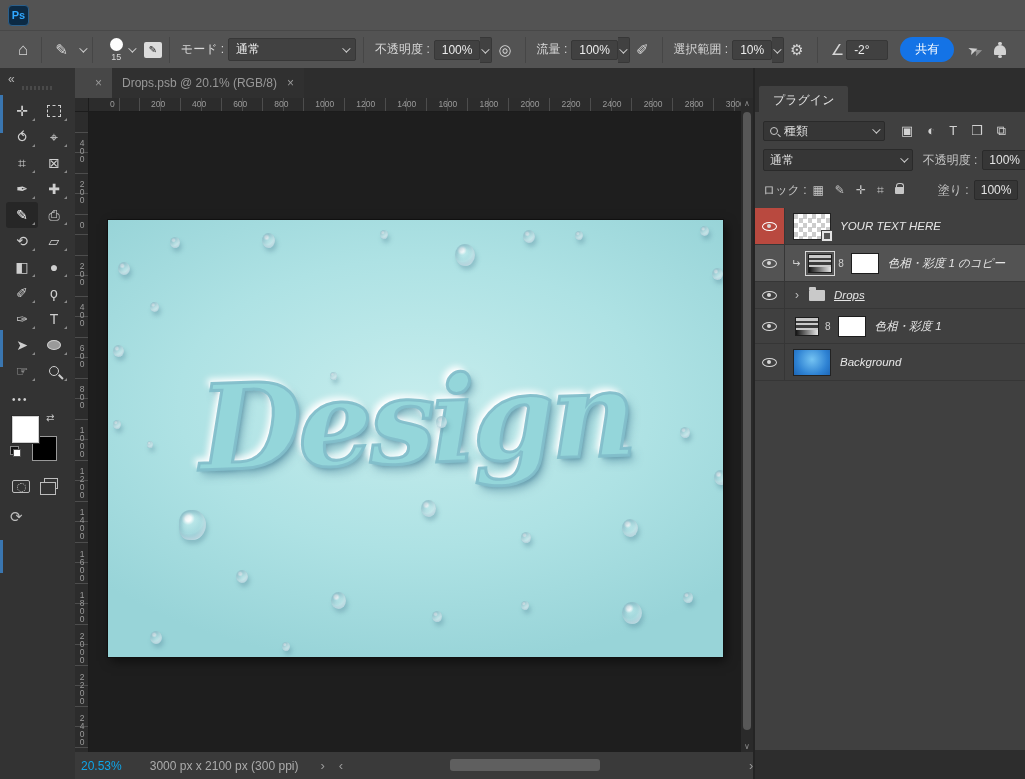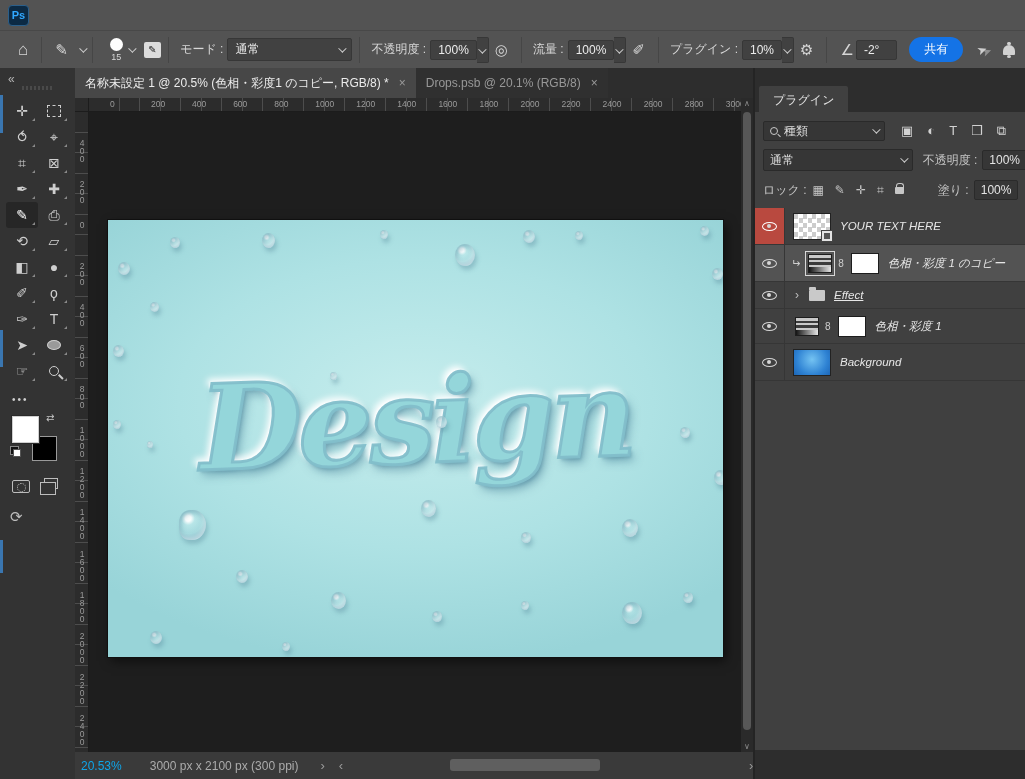--- a/index.html
+++ b/index.html
@@ -166,21 +166,21 @@
   <span class="ob-label">不透明度 :</span>
   <span class="ob-field">100%</span>
   <span class="chev-btn"><span class="chev" style="margin-left:0;"></span></span>
   <span class="ob-ic">◎</span>
   <span class="ob-sep"></span>
   <span class="ob-label">流量 :</span>
   <span class="ob-field">100%</span>
   <span class="chev-btn"><span class="chev" style="margin-left:0;"></span></span>
   <span class="ob-ic">✐</span>
   <span class="ob-sep"></span>
-  <span class="ob-label">プラグイン :</span>
+  <span class="ob-label">選択範囲 :</span>
   <span class="ob-field">10%</span>
   <span class="chev-btn"><span class="chev" style="margin-left:0;"></span></span>
   <span class="ob-ic">⚙</span>
   <span class="ob-sep"></span>
   <span class="ob-ic" style="padding-right:2px;">∠</span>
   <span class="ob-field" style="width:42px;">-2°</span>
   <span id="share-btn">共有</span>
   <span id="collab-icon">➤</span>
   <span class="i-bell"></span>
 </div>
@@ -267,21 +267,20 @@
   <span id="screen-mode"></span>
   <span id="rotate-view">⟳</span>
 </div>
 <div class="abs edge-blue" style="top:95px;height:38px;"></div>
 <div class="abs edge-blue" style="top:330px;height:37px;"></div>
 <div class="abs edge-blue" style="top:540px;height:33px;"></div>
 
 <div id="doc" class="abs">
   <div id="tabbar">
     <div class="doc-tab active">
-      <span>名称未設定 1 @ 20.5% (色相・彩度1 のコピー, RGB/8) *</span>
       <span class="tab-close">×</span>
     </div>
     <div class="doc-tab inactive">
       <span>Drops.psb @ 20.1% (RGB/8)</span>
       <span class="tab-close">×</span>
     </div>
   </div>
   <div id="ruler-corner"></div>
   <div id="hruler">
       <span class="hlabel" style="left: 21px;">0</span>
@@ -435,21 +434,21 @@
         <span class="mask-thumb"></span>
         <span class="lname">色相・彩度 1 のコピー</span>
       </div>
 
       <div class="lrow" style="height:27px;">
         <span class="eyecell">
             <span class="icon-eye"></span>
           </span>
         <span class="grp-arrow">›</span>
         <span class="i-folder"></span>
-        <span class="lname" style="text-decoration:underline;">Effect</span>
+        <span class="lname" style="text-decoration:underline;">Drops</span>
       </div>
 
       <div class="lrow" style="height:35px;">
         <span class="eyecell">
             <span class="icon-eye"></span>
           </span>
         <span class="adj-thumb" style="margin-left:10px;"></span>
         <span class="link8">8</span>
         <span class="mask-thumb"></span>
         <span class="lname">色相・彩度 1</span>

